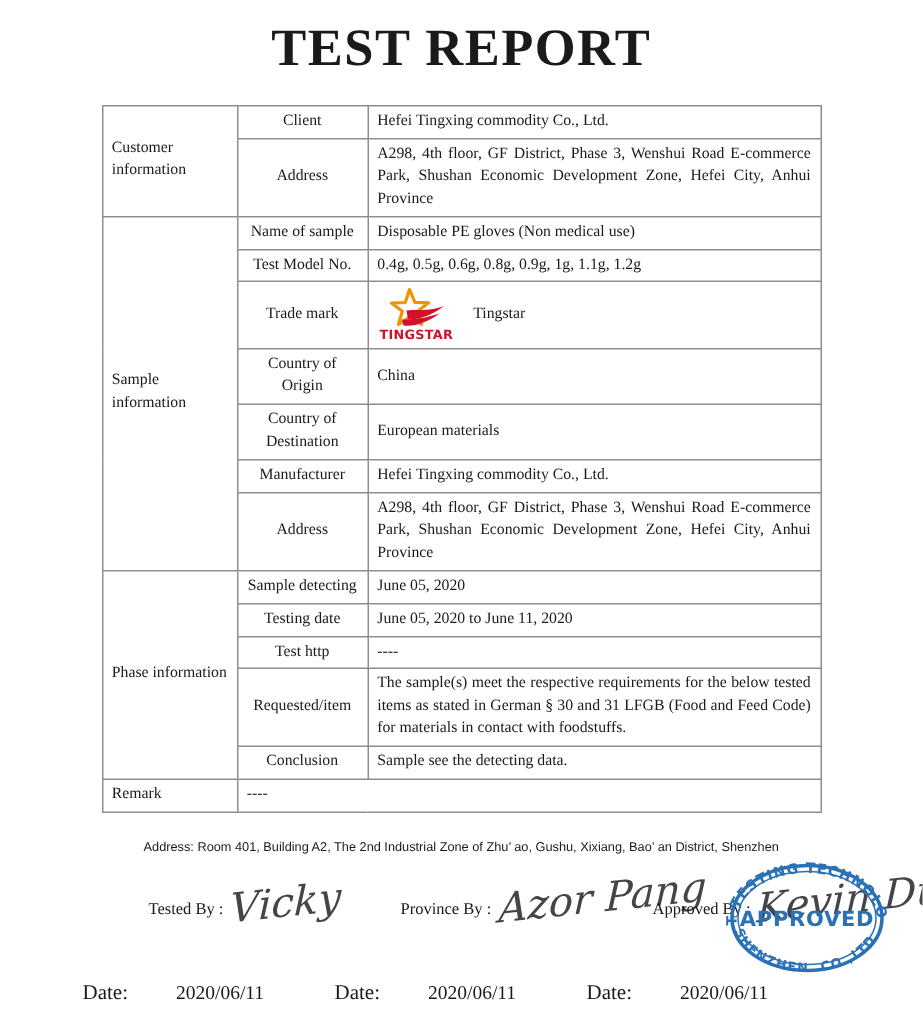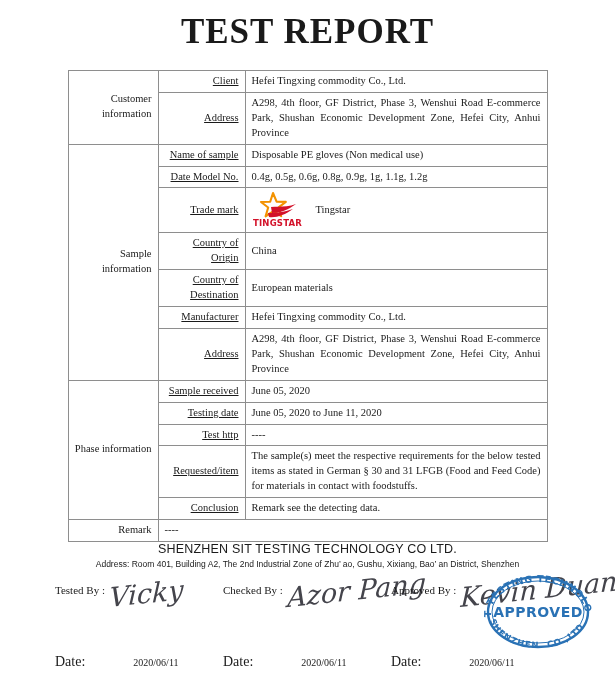--- a/index.html
+++ b/index.html
@@ -41,26 +41,25 @@
   .report-table td {
     border: 1px solid #8e8e8e;
     font-size: 10.5px;
     line-height: 1.42;
     padding: 3px 6px;
     vertical-align: middle;
     font-family: "Liberation Serif", "DejaVu Serif", serif;
   }
   .col-group {
     width: 90px;
-    text-align: right;
+    text-align: left;
   }
   .col-label {
     width: 87px;
-    text-align: right;
-    text-decoration: underline;
+    text-align: center;
   }
   .col-value {
     text-align: left;
   }
   td.just {
     text-align: justify;
     text-align-last: left;
     margin-left: 26px;
   }
   .nowrap-lines {
@@ -99,22 +98,23 @@
     position: absolute;
     top: 0;
     width: 168px;
   }
   .sign-col.c1 { left: 0; }
   .sign-col.c2 { left: 168px; }
   .sign-col.c3 { left: 336px; }
 
   .sign-row {
     display: flex;
-    align-items: flex-start;
+    align-items: center;
     height: 46px;
+    margin-left: 44px;
   }
   .sign-label {
     font-size: 11px;
     white-space: nowrap;
     padding-bottom: 2px;
   }
   .sign-mark {
     font-family: "DejaVu Serif", serif;
     font-style: italic;
     font-size: 27px;
@@ -129,22 +129,22 @@
   .date-row {
     margin-top: 24px;
     display: flex;
     align-items: baseline;
   }
   .date-label {
     font-size: 14px;
     white-space: nowrap;
   }
   .date-value {
-    font-size: 10px;
-    margin-left: 48px;
+    font-size: 13px;
+    margin-left: 32px;
     white-space: nowrap;
   }
 
   
   .stamp {
     position: absolute;
     left: 88px;
     top: -12px;
     width: 118px;
     height: 80px;
@@ -198,21 +198,21 @@
         <td class="col-label">Address</td>
         <td class="col-value just">A298, 4th floor, GF District, Phase 3, Wenshui Road E-commerce Park, Shushan Economic Development Zone, Hefei City, Anhui Province</td>
       </tr>
 
       <tr>
         <td class="col-group" rowspan="7">Sample information</td>
         <td class="col-label">Name of sample</td>
         <td class="col-value">Disposable PE gloves (Non medical use)</td>
       </tr>
       <tr>
-        <td class="col-label">Date Model No.</td>
+        <td class="col-label">Test Model No.</td>
         <td class="col-value">0.4g, 0.5g, 0.6g, 0.8g, 0.9g, 1g, 1.1g, 1.2g</td>
       </tr>
       <tr>
         <td class="col-label">Trade mark</td>
         <td class="col-value trademark-cell">
           <div class="tm-wrap">
             <span class="tm-logo">
               <svg viewBox="0 0 52 38" width="52" height="38" aria-hidden="true">
 
                 <path d="M21 2 L24.6 10.6 L33.8 10.9 L26.6 16.4 L29.2 25.2 L21.4 20.2 L13.6 25.3 L16.2 16.5 L9 11 L18.2 10.7 Z" fill="none" stroke="#F39200" stroke-width="2.1" stroke-linejoin="round"></path>
@@ -240,38 +240,38 @@
         <td class="col-label">Manufacturer</td>
         <td class="col-value">Hefei Tingxing commodity Co., Ltd.</td>
       </tr>
       <tr>
         <td class="col-label">Address</td>
         <td class="col-value just">A298, 4th floor, GF District, Phase 3, Wenshui Road E-commerce Park, Shushan Economic Development Zone, Hefei City, Anhui Province</td>
       </tr>
 
       <tr>
         <td class="col-group" rowspan="5">Phase information</td>
-        <td class="col-label">Sample received</td>
+        <td class="col-label">Sample detecting</td>
         <td class="col-value">June 05, 2020</td>
       </tr>
       <tr>
         <td class="col-label">Testing date</td>
         <td class="col-value">June 05, 2020 to June 11, 2020</td>
       </tr>
       <tr>
         <td class="col-label">Test http</td>
         <td class="col-value">----</td>
       </tr>
       <tr>
         <td class="col-label">Requested/item</td>
         <td class="col-value just">The sample(s) meet the respective requirements for the below tested items as stated in German § 30 and 31 LFGB (Food and Feed Code) for materials in contact with foodstuffs.</td>
       </tr>
       <tr>
         <td class="col-label">Conclusion</td>
-        <td class="col-value">Remark see the detecting data.</td>
+        <td class="col-value">Sample see the detecting data.</td>
       </tr>
 
       <tr>
         <td class="col-group">Remark</td>
         <td class="col-value" colspan="2">----</td>
       </tr>
     </tbody>
   </table>
 
   <div class="sign-area">
@@ -282,21 +282,21 @@
         <span class="sign-mark">Vicky</span>
       </div>
       <div class="date-row">
         <span class="date-label">Date:</span>
         <span class="date-value">2020/06/11</span>
       </div>
     </div>
 
     <div class="sign-col c2">
       <div class="sign-row">
-        <span class="sign-label">Checked By :</span>
+        <span class="sign-label">Province By :</span>
         <span class="sign-mark">Azor Pang</span>
       </div>
       <div class="date-row">
         <span class="date-label">Date:</span>
         <span class="date-value">2020/06/11</span>
       </div>
     </div>
 
     <div class="sign-col c3">
       <div class="sign-row">
@@ -325,17 +325,16 @@
           <text font-family="DejaVu Sans, sans-serif" font-size="8.5" font-weight="bold" fill="#2a72b5" letter-spacing="1">
             <textPath href="#arcBot" startOffset="74%" text-anchor="middle">CO.,LTD</textPath>
           </text>
           <text x="59" y="45" text-anchor="middle" font-family="DejaVu Sans, sans-serif" font-size="14" font-weight="bold" fill="#2a72b5" letter-spacing="0.5">APPROVED</text>
         </svg>
       </div>
     </div>
   </div>
 
   <div class="footer">
-    <div class="f-company">SHENZHEN SIT TESTING TECHNOLOGY CO LTD.</div>
     <div class="f-line">Address: Room 401, Building A2, The 2nd Industrial Zone of Zhu’ ao, Gushu, Xixiang, Bao’ an District, Shenzhen</div>
   </div>
 
 </div>
 
 </body></html>

